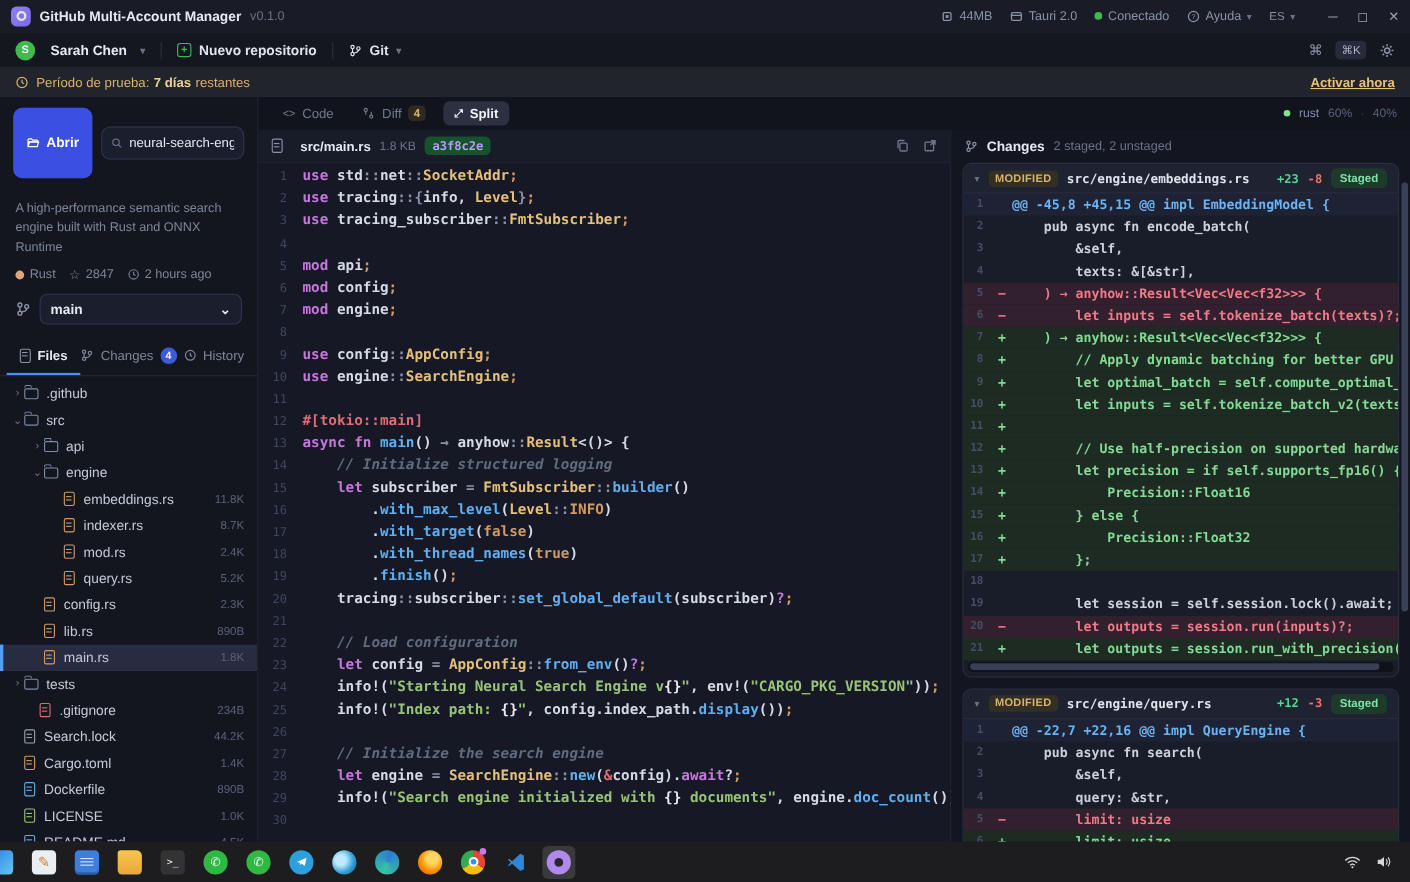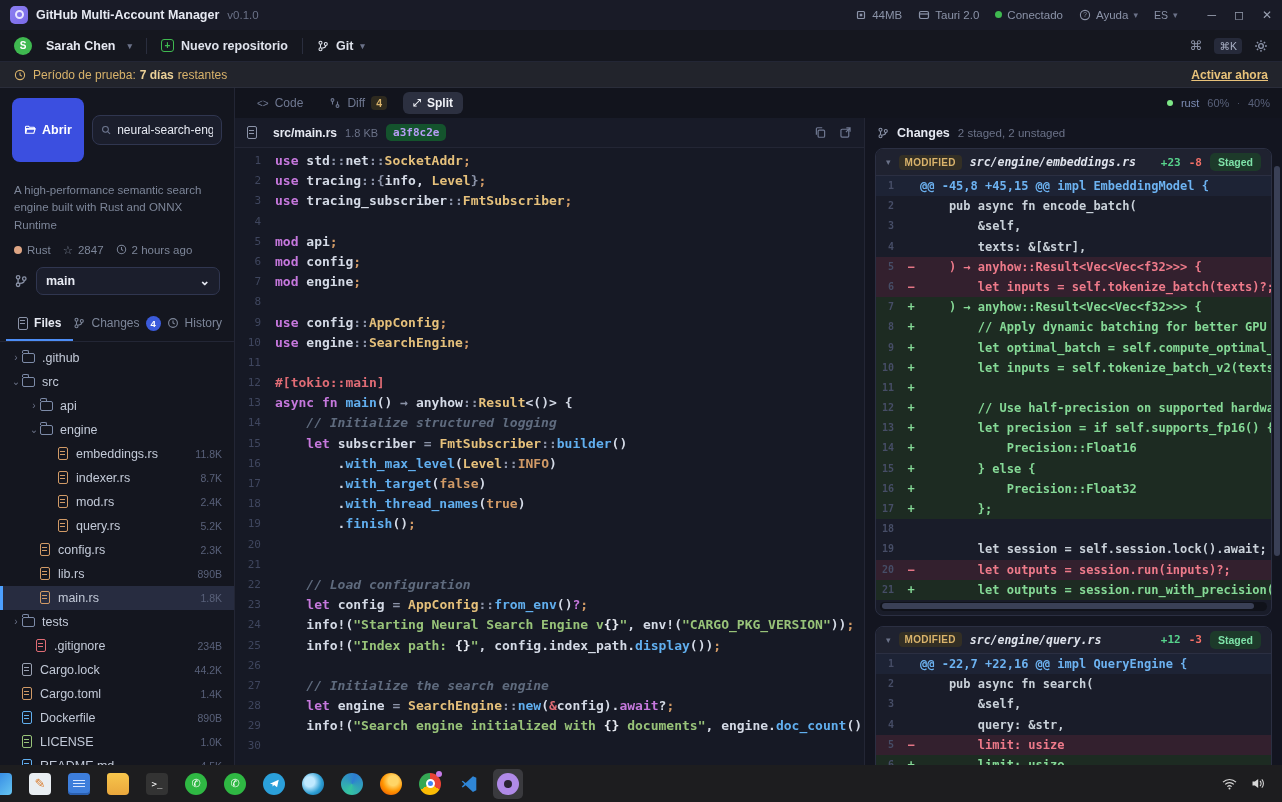--- a/index.html
+++ b/index.html
@@ -117,21 +117,21 @@
   .changes { flex:1; background:#131520; display:flex; flex-direction:column; min-width:0; position:relative; overflow:hidden; }
   .ch-head { height:28px; display:flex; align-items:center; gap:8px; padding:2px 12px 0 12px; flex:0 0 auto; }
   .ch-title { color:#e6e9f2; font-weight:bold; font-size:12.5px; }
   .ch-sub { color:#6b7288; font-size:11.5px; }
   .card { margin:2px 10px 10px 10px; background:#191c29; border:1px solid #2b2f42; border-radius:8px; overflow:hidden; }
   .card-head { background:#1f2230; height:27px; display:flex; align-items:center; gap:8px; padding:0 10px;
                border-bottom:1px solid #2b2f42; }
   .card-chev { color:#6b7288; font-size:9px; }
   .mod-badge { background:#332f25; color:#d9b36b; font-weight:bold; font-size:10px; border-radius:4px;
                padding:2px 6px; letter-spacing:.3px; }
-  .card-path { color:#dfe3ec; font-size:11.5px; font-family:"DejaVu Sans Mono", monospace; font-weight:600;font-style:italic; }
+  .card-path { color:#dfe3ec; font-size:11.5px; font-family:"DejaVu Sans Mono", monospace; font-weight:600; }
   .plus { color:#57d38c; font-size:11px; font-weight:bold; margin-left:auto; font-family:"DejaVu Sans Mono", monospace; }
   .minus { color:#f47067; font-size:11px; font-weight:bold; font-family:"DejaVu Sans Mono", monospace; }
   .staged-badge { background:#1d3a2a; color:#7ee2a8; font-size:10.5px; font-weight:bold; border-radius:5px; padding:3px 8px; }
   .diff-line { height:20.2px; display:flex; font-size:12px; white-space:pre; overflow:hidden;
                font-family:"DejaVu Sans Mono", monospace; font-weight:600; }
   .dln { width:26px; flex:0 0 26px; text-align:right; padding-right:8px; color:#464d66; font-size:10px; line-height:20.2px; }
   .dmark { width:18px; flex:0 0 18px; line-height:20.2px; text-align:center; }
   .dtext { line-height:20.2px; flex:1; overflow:hidden; }
   .diff-line.hunk { background:#1d2335; color:#6db3f2; }
   .diff-line.ctx  { color:#c9d1d9; }
@@ -388,21 +388,21 @@
         </div>
         <div class="tree-row" style="padding-left: 24px;">
           <span class="tree-chev"></span>
           <span class="file-ico" style="color:#e06c75"></span>
           <span>.gitignore</span>
           <span class="tree-size">234B</span>
         </div>
         <div class="tree-row" style="padding-left: 10px;">
           <span class="tree-chev"></span>
           <span class="file-ico" style="color:#9aa1b2"></span>
-          <span>Cargo.lock</span>
+          <span>Search.lock</span>
           <span class="tree-size">44.2K</span>
         </div>
         <div class="tree-row" style="padding-left: 10px;">
           <span class="tree-chev"></span>
           <span class="file-ico" style="color:#d19a66"></span>
           <span>Cargo.toml</span>
           <span class="tree-size">1.4K</span>
         </div>
         <div class="tree-row" style="padding-left: 10px;">
           <span class="tree-chev"></span>
@@ -484,21 +484,21 @@
             <div class="code-line"><span class="ln">10</span><span class="lc"><span class="tk-kw">use </span><span class="tk-pl">engine</span><span class="tk-op">::</span><span class="tk-ty">SearchEngine</span><span class="tk-gold">;</span></span></div>
             <div class="code-line"><span class="ln">11</span><span class="lc"></span></div>
             <div class="code-line"><span class="ln">12</span><span class="lc"><span class="tk-attr">#[tokio::main]</span></span></div>
             <div class="code-line"><span class="ln">13</span><span class="lc"><span class="tk-kw">async fn </span><span class="tk-fn">main</span><span class="tk-pl">() </span><span class="tk-op">→ </span><span class="tk-pl">anyhow</span><span class="tk-op">::</span><span class="tk-ty">Result</span><span class="tk-pl">&lt;()&gt; {</span></span></div>
             <div class="code-line"><span class="ln">14</span><span class="lc"><span class="tk-pl">    </span><span class="tk-cm">// Initialize structured logging</span></span></div>
             <div class="code-line"><span class="ln">15</span><span class="lc"><span class="tk-pl">    </span><span class="tk-kw">let </span><span class="tk-pl">subscriber </span><span class="tk-op">= </span><span class="tk-ty">FmtSubscriber</span><span class="tk-op">::</span><span class="tk-fn">builder</span><span class="tk-pl">()</span></span></div>
             <div class="code-line"><span class="ln">16</span><span class="lc"><span class="tk-pl">        .</span><span class="tk-fn">with_max_level</span><span class="tk-pl">(</span><span class="tk-ty">Level</span><span class="tk-op">::</span><span class="tk-num">INFO</span><span class="tk-pl">)</span></span></div>
             <div class="code-line"><span class="ln">17</span><span class="lc"><span class="tk-pl">        .</span><span class="tk-fn">with_target</span><span class="tk-pl">(</span><span class="tk-num">false</span><span class="tk-pl">)</span></span></div>
             <div class="code-line"><span class="ln">18</span><span class="lc"><span class="tk-pl">        .</span><span class="tk-fn">with_thread_names</span><span class="tk-pl">(</span><span class="tk-num">true</span><span class="tk-pl">)</span></span></div>
             <div class="code-line"><span class="ln">19</span><span class="lc"><span class="tk-pl">        .</span><span class="tk-fn">finish</span><span class="tk-pl">()</span><span class="tk-gold">;</span></span></div>
-            <div class="code-line"><span class="ln">20</span></div>
+            <div class="code-line"><span class="ln">20</span><span class="lc"><span class="tk-pl">    tracing</span><span class="tk-op">::</span><span class="tk-pl">subscriber</span><span class="tk-op">::</span><span class="tk-fn">set_global_default</span><span class="tk-pl">(subscriber)</span><span class="tk-kw">?</span><span class="tk-gold">;</span></span></div>
             <div class="code-line"><span class="ln">21</span><span class="lc"></span></div>
             <div class="code-line"><span class="ln">22</span><span class="lc"><span class="tk-pl">    </span><span class="tk-cm">// Load configuration</span></span></div>
             <div class="code-line"><span class="ln">23</span><span class="lc"><span class="tk-pl">    </span><span class="tk-kw">let </span><span class="tk-pl">config </span><span class="tk-op">= </span><span class="tk-ty">AppConfig</span><span class="tk-op">::</span><span class="tk-fn">from_env</span><span class="tk-pl">()</span><span class="tk-kw">?</span><span class="tk-gold">;</span></span></div>
             <div class="code-line"><span class="ln">24</span><span class="lc"><span class="tk-pl">    </span><span class="tk-pl">info!</span><span class="tk-pl">(</span><span class="tk-str">"Starting Neural Search Engine v</span><span class="tk-ph">{}</span><span class="tk-str">"</span><span class="tk-pl">, </span><span class="tk-pl">env!</span><span class="tk-pl">(</span><span class="tk-str">"CARGO_PKG_VERSION"</span><span class="tk-pl">))</span><span class="tk-gold">;</span></span></div>
             <div class="code-line"><span class="ln">25</span><span class="lc"><span class="tk-pl">    </span><span class="tk-pl">info!</span><span class="tk-pl">(</span><span class="tk-str">"Index path: </span><span class="tk-ph">{}</span><span class="tk-str">"</span><span class="tk-pl">, config.index_path.</span><span class="tk-fn">display</span><span class="tk-pl">())</span><span class="tk-gold">;</span></span></div>
             <div class="code-line"><span class="ln">26</span><span class="lc"></span></div>
             <div class="code-line"><span class="ln">27</span><span class="lc"><span class="tk-pl">    </span><span class="tk-cm">// Initialize the search engine</span></span></div>
             <div class="code-line"><span class="ln">28</span><span class="lc"><span class="tk-pl">    </span><span class="tk-kw">let </span><span class="tk-pl">engine </span><span class="tk-op">= </span><span class="tk-ty">SearchEngine</span><span class="tk-op">::</span><span class="tk-fn">new</span><span class="tk-pl">(</span><span class="tk-amp">&amp;</span><span class="tk-pl">config).</span><span class="tk-kw">await</span><span class="tk-pl">?</span><span class="tk-gold">;</span></span></div>
             <div class="code-line"><span class="ln">29</span><span class="lc"><span class="tk-pl">    </span><span class="tk-pl">info!</span><span class="tk-pl">(</span><span class="tk-str">"Search engine initialized with </span><span class="tk-ph">{}</span><span class="tk-str"> documents"</span><span class="tk-pl">, engine.</span><span class="tk-fn">doc_count</span><span class="tk-pl">())</span></span></div>
             <div class="code-line"><span class="ln">30</span><span class="lc"></span></div>

